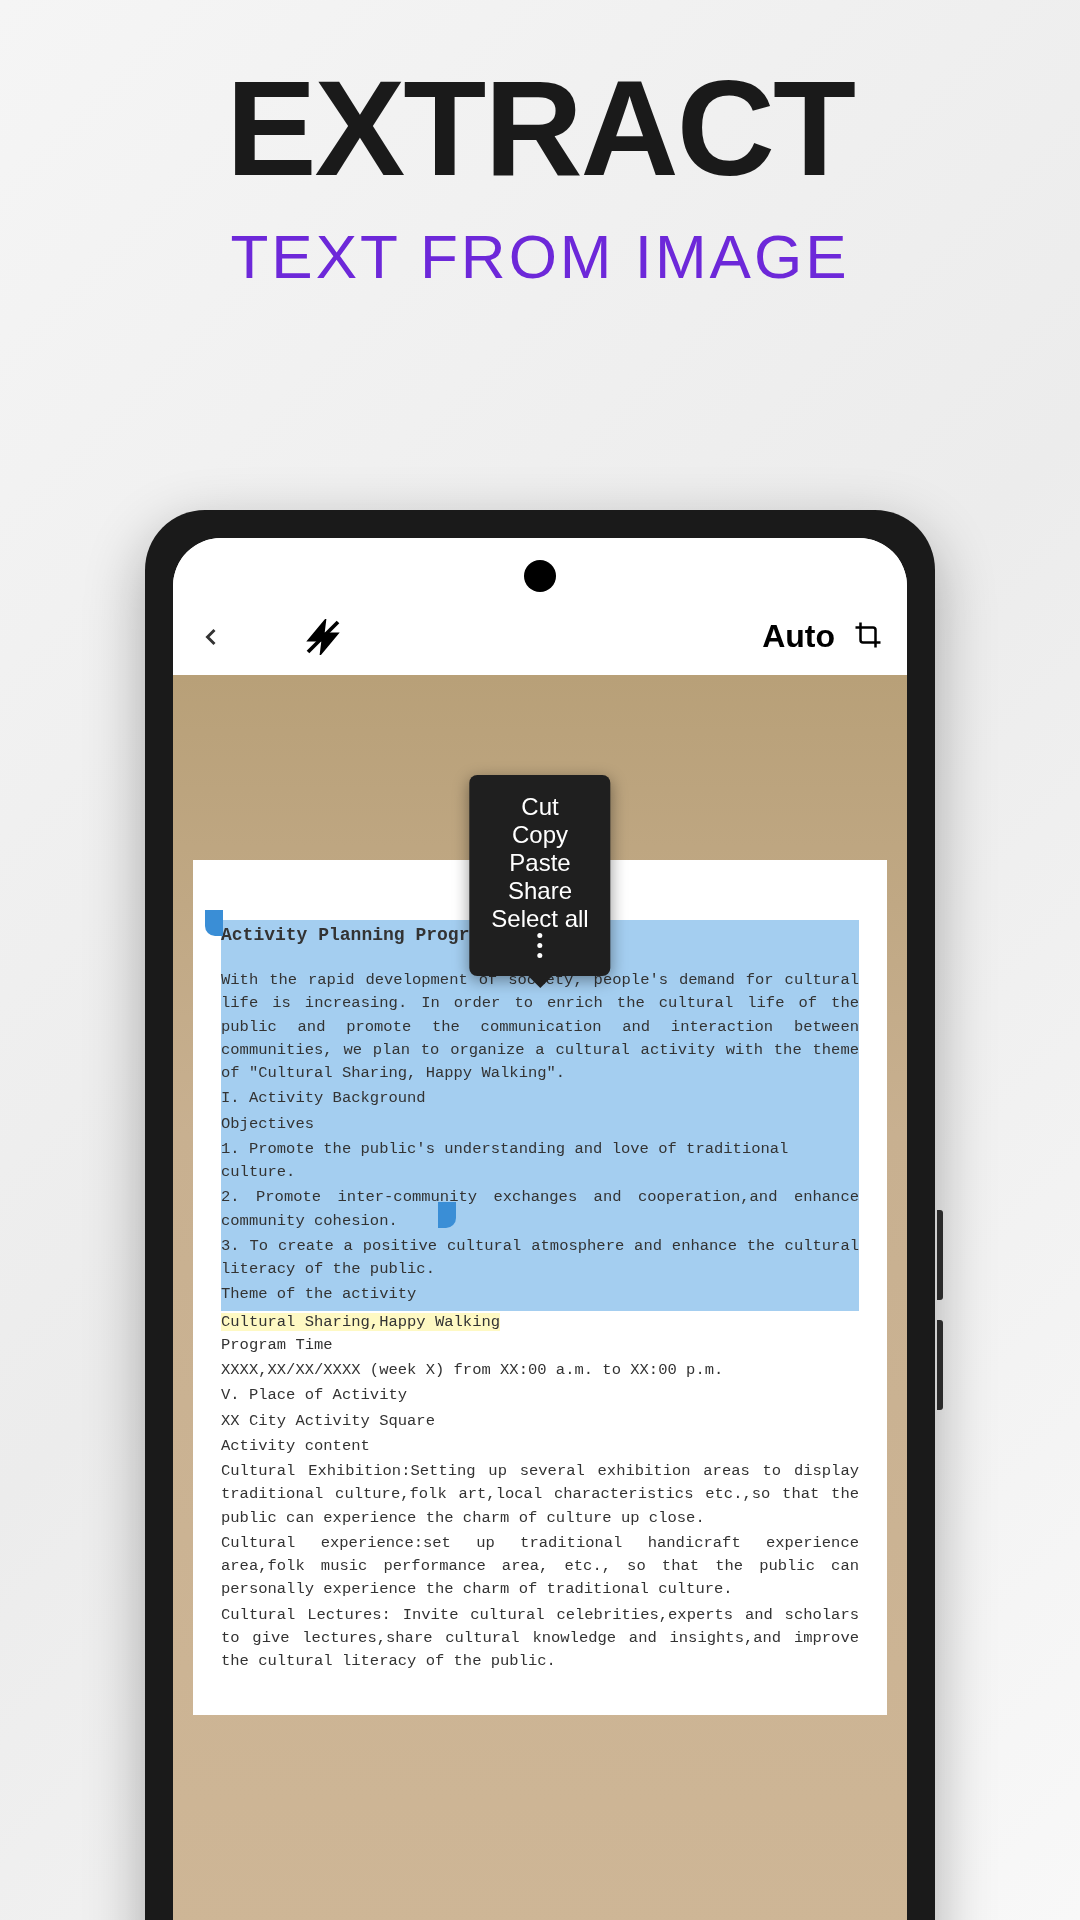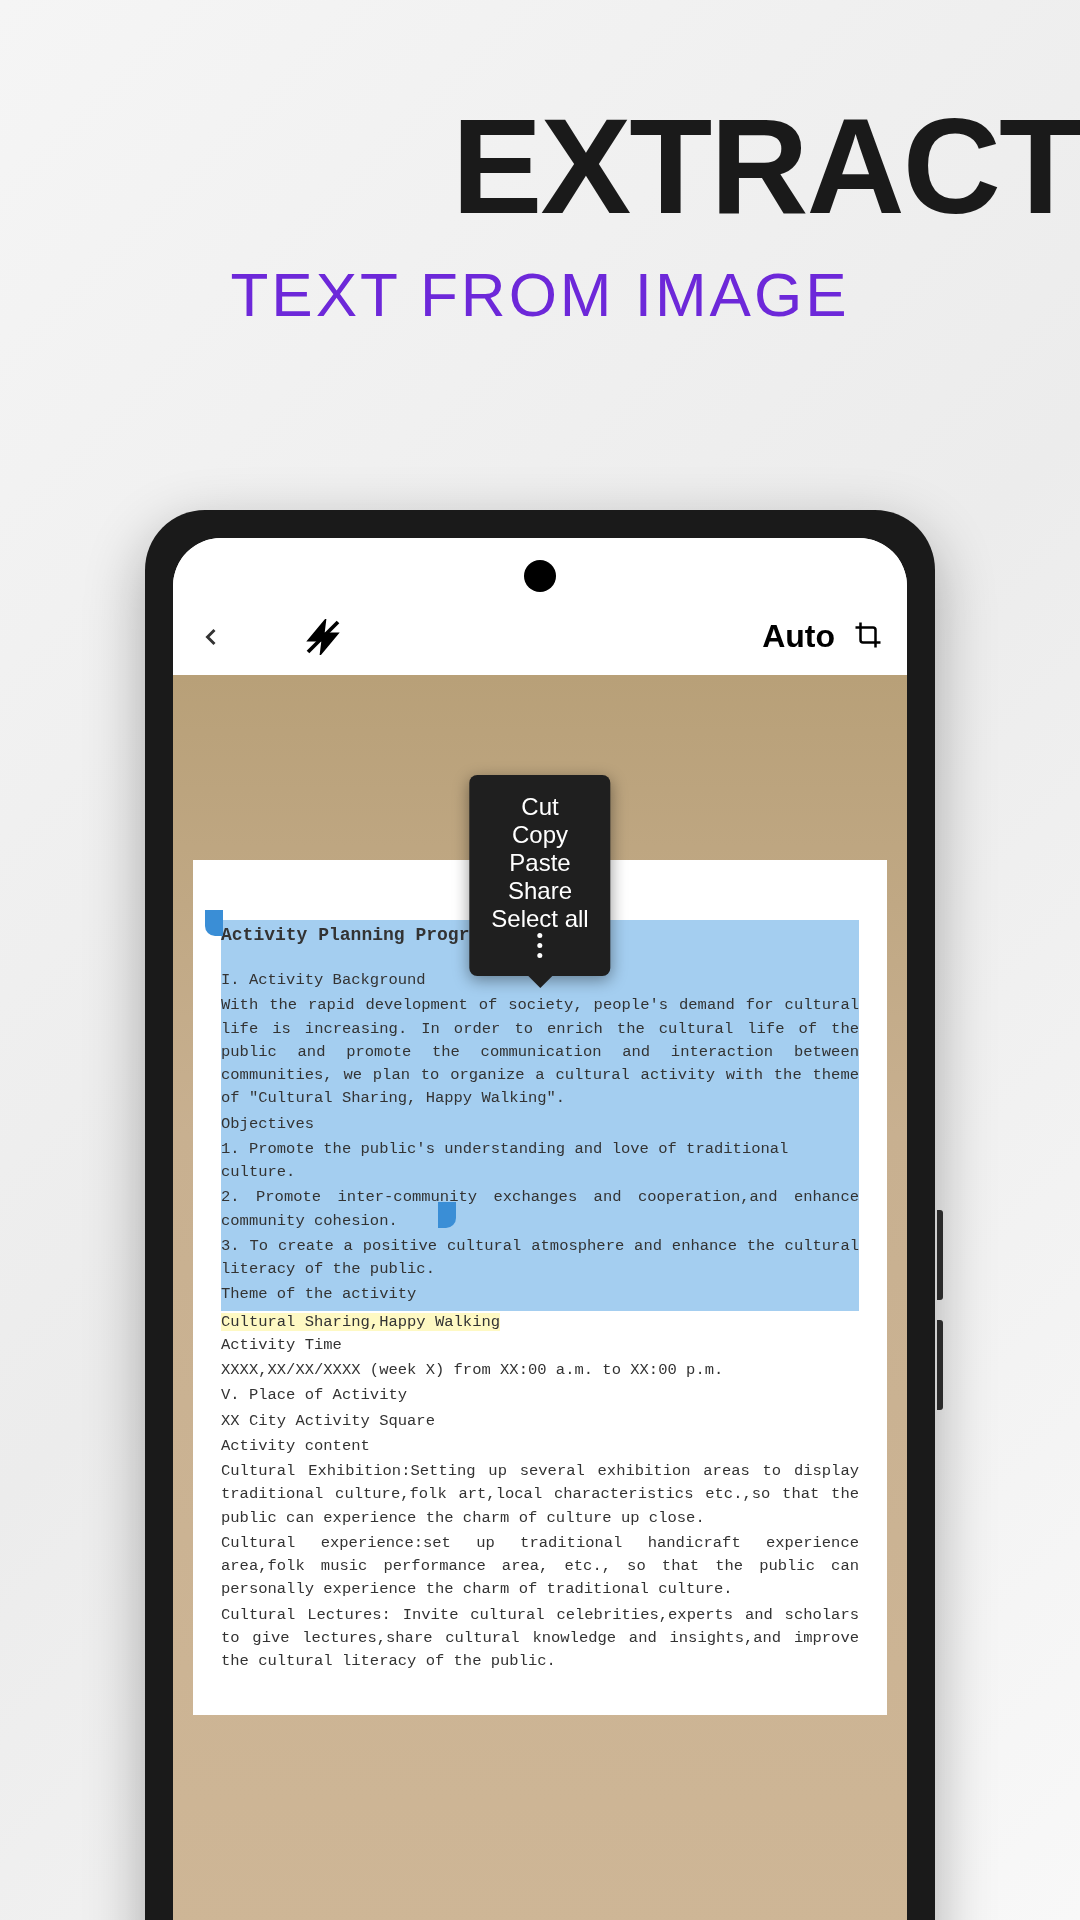--- a/index.html
+++ b/index.html
@@ -5,22 +5,22 @@
     * { margin: 0; padding: 0; box-sizing: border-box; }
     body {
       width: 1080px;
       height: 1920px;
       background: linear-gradient(135deg, #f5f5f5 0%, #ececec 50%, #f8f8f8 100%);
       font-family: -apple-system, BlinkMacSystemFont, 'Segoe UI', Arial, sans-serif;
       overflow: hidden;
       position: relative;
     }
     .hero-title {
-      text-align: right;
-      margin-top: 98px;
+      text-align: center;
+      margin-top: 60px;
       font-size: 136px;
       font-weight: 800;
       color: #1a1a1a;
       letter-spacing: -2px;
       line-height: 1;
     }
     .hero-subtitle {
       text-align: center;
       font-size: 62px;
       color: #6d28d9;
@@ -235,30 +235,30 @@
         </div>
         <div class="context-menu-arrow"></div>
       </div>
 
       <div class="document">
         <div class="sel-handle start"></div>
         <div class="sel-handle end"></div>
 
         <div class="selected-block">
           <div class="doc-title">Activity Planning Program Book</div>
+          <div class="doc-section justified">With the rapid development of society, people's demand for cultural life is increasing. In order to enrich the cultural life of the public and promote the communication and interaction between communities, we plan to organize a cultural activity with the theme of "Cultural Sharing, Happy Walking".</div>
           <div class="doc-section">I. Activity Background</div>
-          <div class="doc-section justified">With the rapid development of society, people's demand for cultural life is increasing. In order to enrich the cultural life of the public and promote the communication and interaction between communities, we plan to organize a cultural activity with the theme of "Cultural Sharing, Happy Walking".</div>
           <div class="doc-section">Objectives</div>
           <div class="doc-section">1. Promote the public's understanding and love of traditional culture.</div>
           <div class="doc-section justified">2. Promote inter-community exchanges and cooperation,and enhance community cohesion.</div>
           <div class="doc-section justified">3. To create a positive cultural atmosphere and enhance the cultural literacy of the public.</div>
           <div class="doc-section">Theme of the activity</div>
         </div>
         <span class="selection-highlight">Cultural Sharing,Happy Walking</span>
-        <div class="doc-section">Activity Time</div>
+        <div class="doc-section">Program Time</div>
         <div class="doc-section">XXXX,XX/XX/XXXX (week X) from XX:00 a.m. to XX:00 p.m.</div>
         <div class="doc-section">V. Place of Activity</div>
         <div class="doc-section">XX City Activity Square</div>
         <div class="doc-section">Activity content</div>
         <div class="doc-section justified">Cultural Exhibition:Setting up several exhibition areas to display traditional culture,folk art,local characteristics etc.,so that the public can experience the charm of culture up close.</div>
         <div class="doc-section justified">Cultural experience:set up traditional handicraft experience area,folk music performance area, etc., so that the public can personally experience the charm of traditional culture.</div>
         <div class="doc-section justified">Cultural Lectures: Invite cultural celebrities,experts and scholars to give lectures,share cultural knowledge and insights,and improve the cultural literacy of the public.</div>
       </div>
     </div>
   </div>

